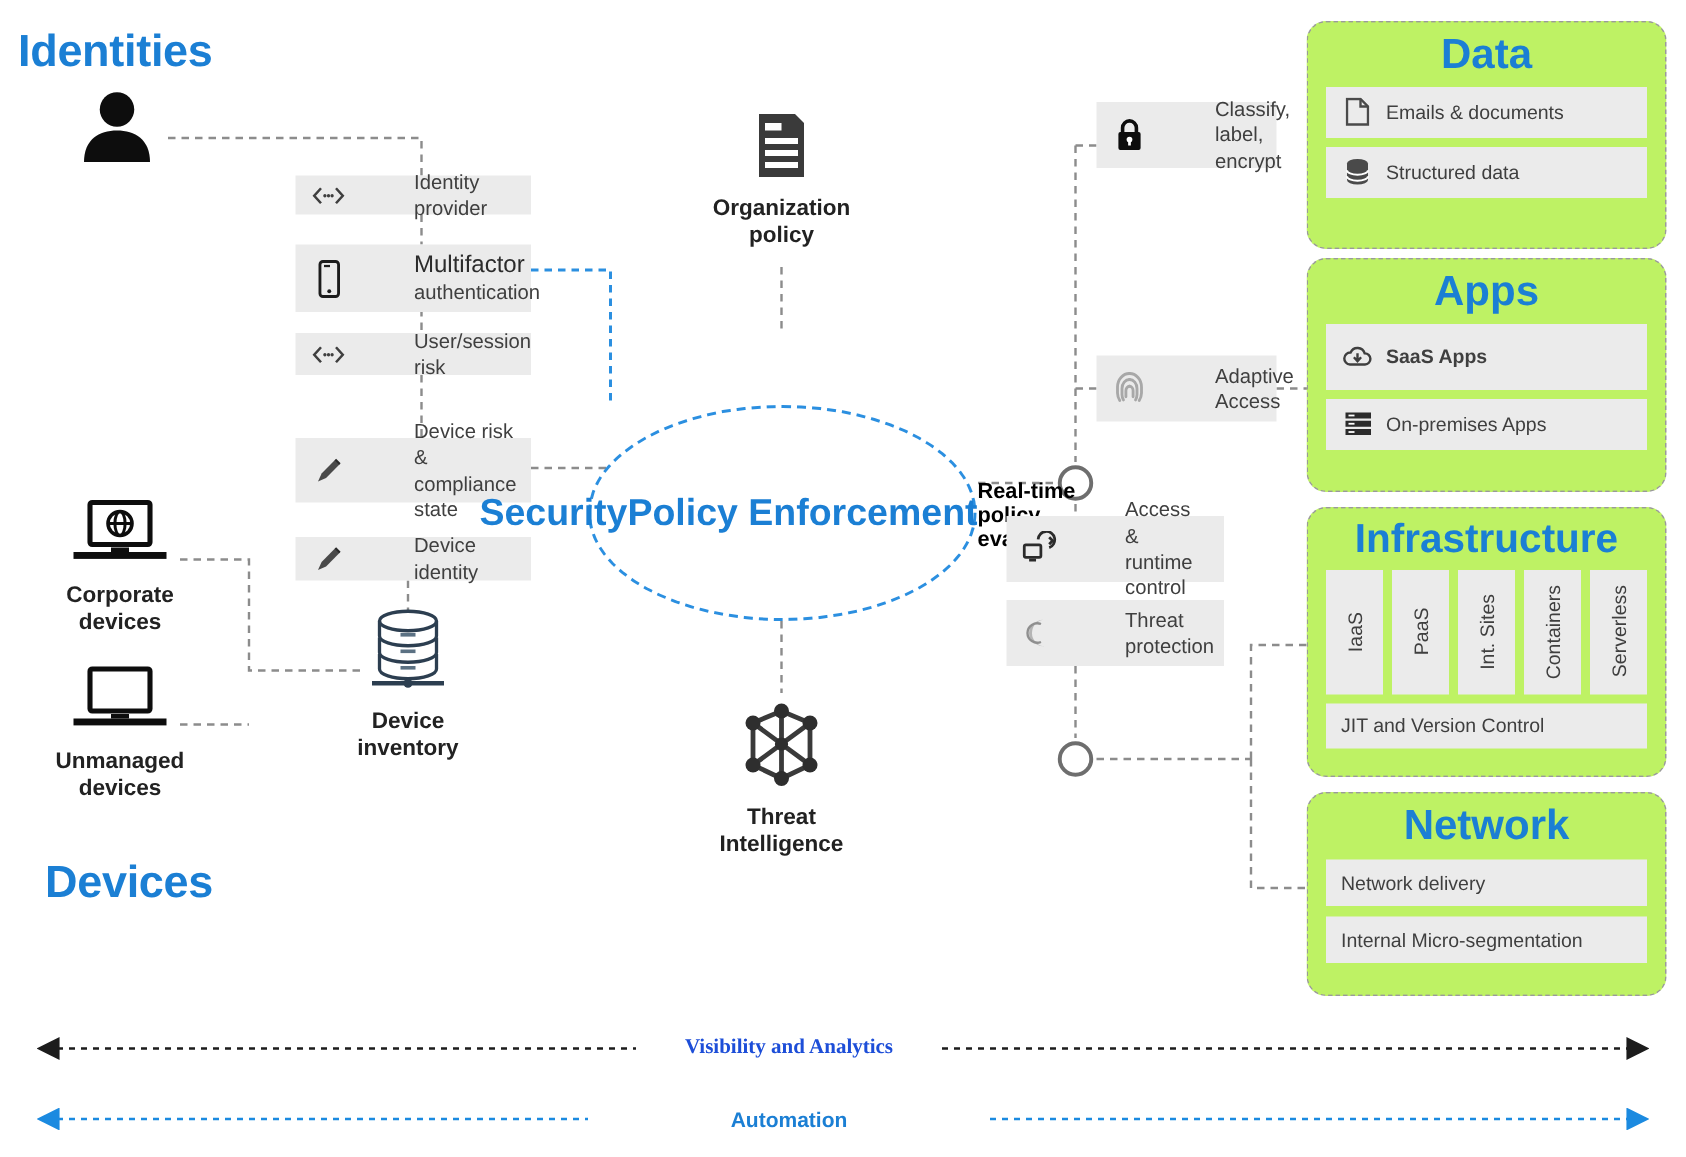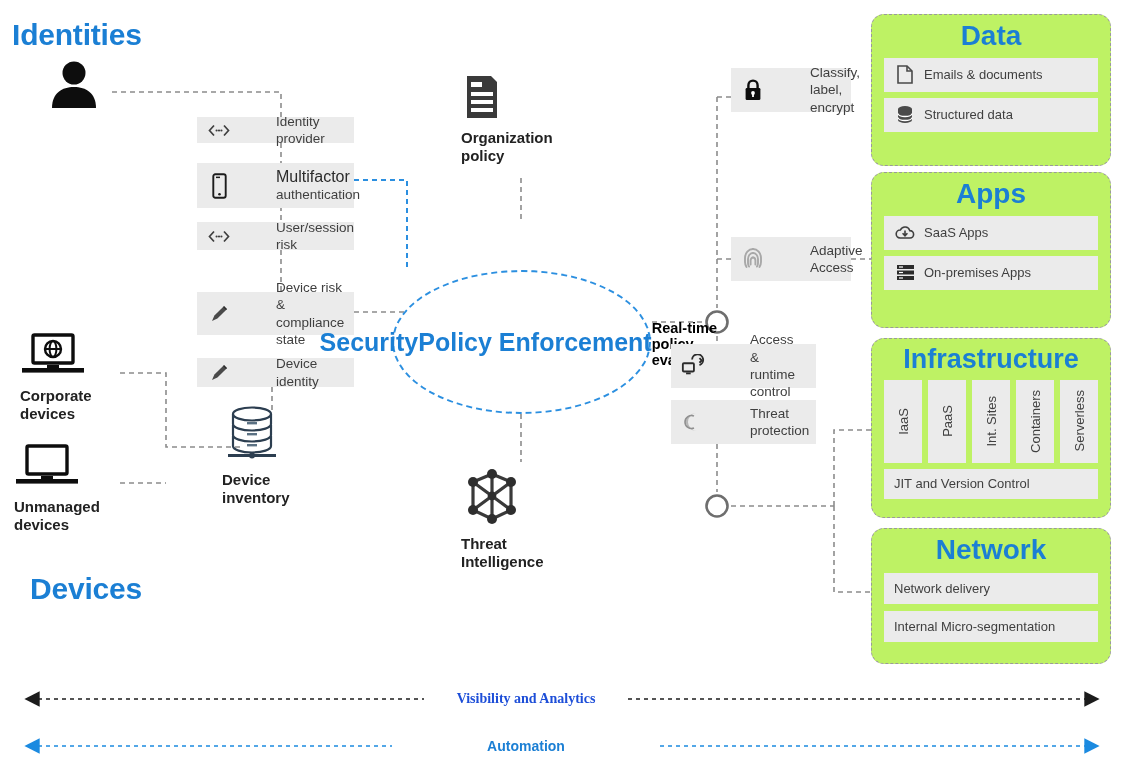--- a/index.html
+++ b/index.html
@@ -12,21 +12,21 @@
                 letter-spacing:-.2px;white-space:nowrap;}
 
   .chip{position:absolute;background:#ebebeb;display:flex;align-items:center;
         box-sizing:border-box;padding:0 10px;gap:37px;}
   .chip .ic{flex:0 0 auto;display:flex;align-items:center;justify-content:center;
             width:24px;margin-right:8px;}
   .chip .tx{font-size:13.5px;color:#3f3f3f;line-height:1.28;}
   .chip .tx .big{font-size:16px;color:#2b2b2b;display:block;line-height:1.15;}
   .chip .tx .sm{display:block;font-size:13.5px;}
 
-  .nodeicon{position:absolute;}
+  .nodeicon{position:absolute;text-align:center;}
   .nodeicon .cap{font-size:15px;font-weight:bold;color:#222;line-height:1.2;margin-top:5px;}
 
   .ellipse{position:absolute;border:2.1px dashed #2b8fe0;border-radius:50%;
            display:flex;flex-direction:row;align-items:center;justify-content:center;
            box-sizing:border-box;background:transparent;}
   .ellipse .l1{color:#1b7fd4;font-weight:bold;font-size:25px;line-height:1.12;}
   .ellipse .l2{color:#1b7fd4;font-weight:bold;font-size:25px;line-height:1.12;white-space:nowrap;}
   .ellipse .l3{color:#000000;font-weight:bold;font-size:14.5px;margin-top:4px;}
 
   .panel{position:absolute;border:1.6px dashed #9a9a9a;border-radius:13px;
@@ -364,21 +364,21 @@
           <path d="M1,4 a7,3 0 0 1 14,0 v11 a7,3 0 0 1 -14,0 z" fill="#4a4a4a"></path>
           <path d="M1,8.5 a7,3 0 0 0 14,0 M1,12.5 a7,3 0 0 0 14,0" fill="none" stroke="#ffffff" stroke-width="1.3"></path>
         </svg>
       </span>
       <span>Structured data</span>
     </div>
   </div>
 
   <div class="panel" style="left:871px;top:172px;width:240px;height:156px;">
     <div class="ptitle" style="font-size:28px;">Apps</div>
-    <div class="row" style="height:34px;margin-top:6px;">
+    <div class="row" style="height:44px;margin-top:6px;font-weight:bold;">
       <span class="ic">
         <svg width="20" height="17" viewBox="0 0 20 17">
           <path d="M5,14 a4,4 0 0 1 0.4,-8 a5,5 0 0 1 9.4,0.6 a3.6,3.6 0 0 1 0.2,7.4 z" fill="none" stroke="#3f3f3f" stroke-width="1.6"></path>
           <path d="M10,6.5 v5 M7.6,9.2 L10,11.8 L12.4,9.2" fill="none" stroke="#3f3f3f" stroke-width="1.6"></path>
         </svg>
       </span>
       <span>SaaS Apps</span>
     </div>
     <div class="row" style="height:34px;margin-top:6px;">
       <span class="ic">

